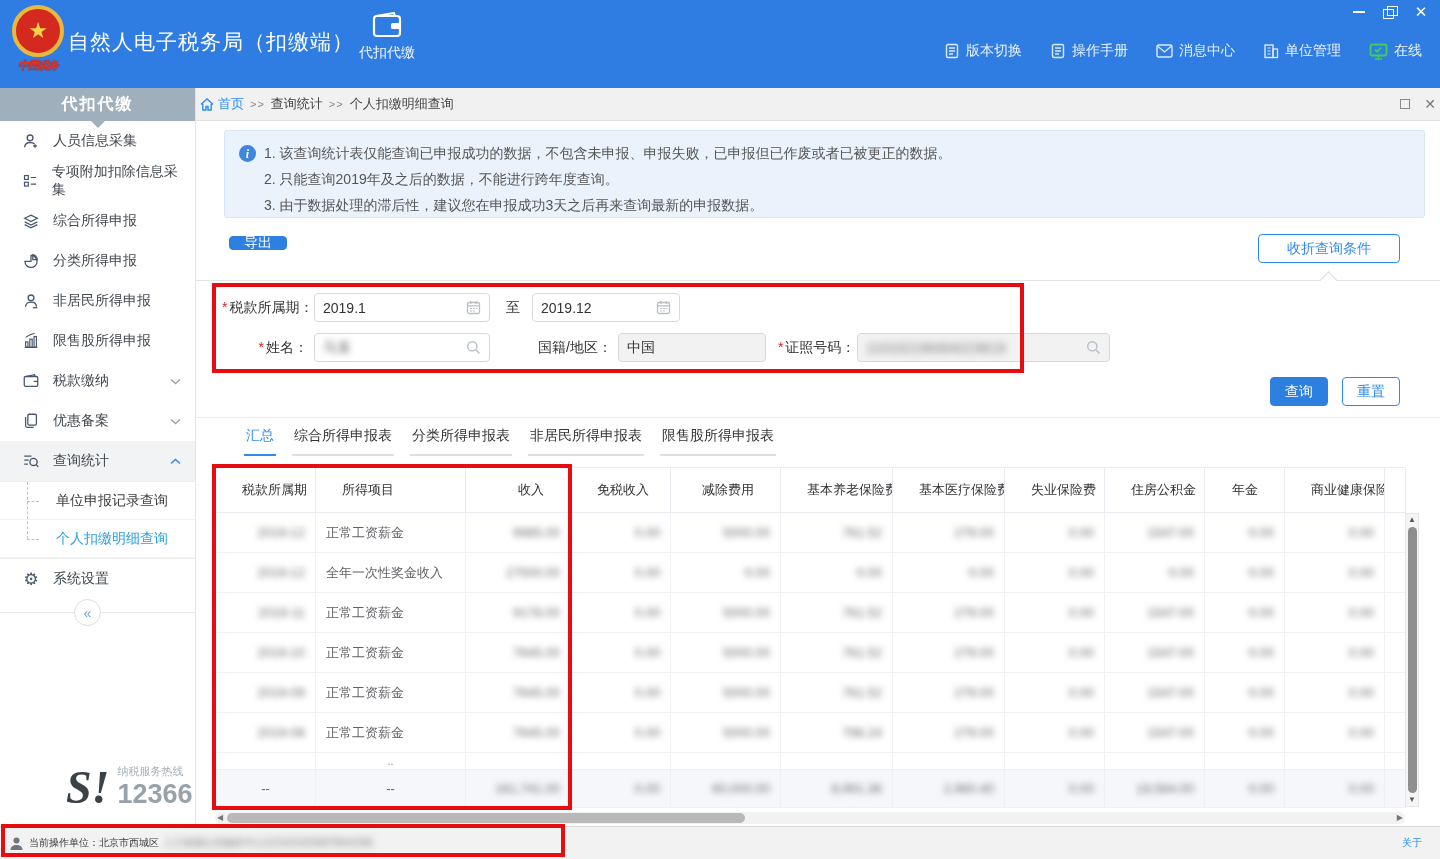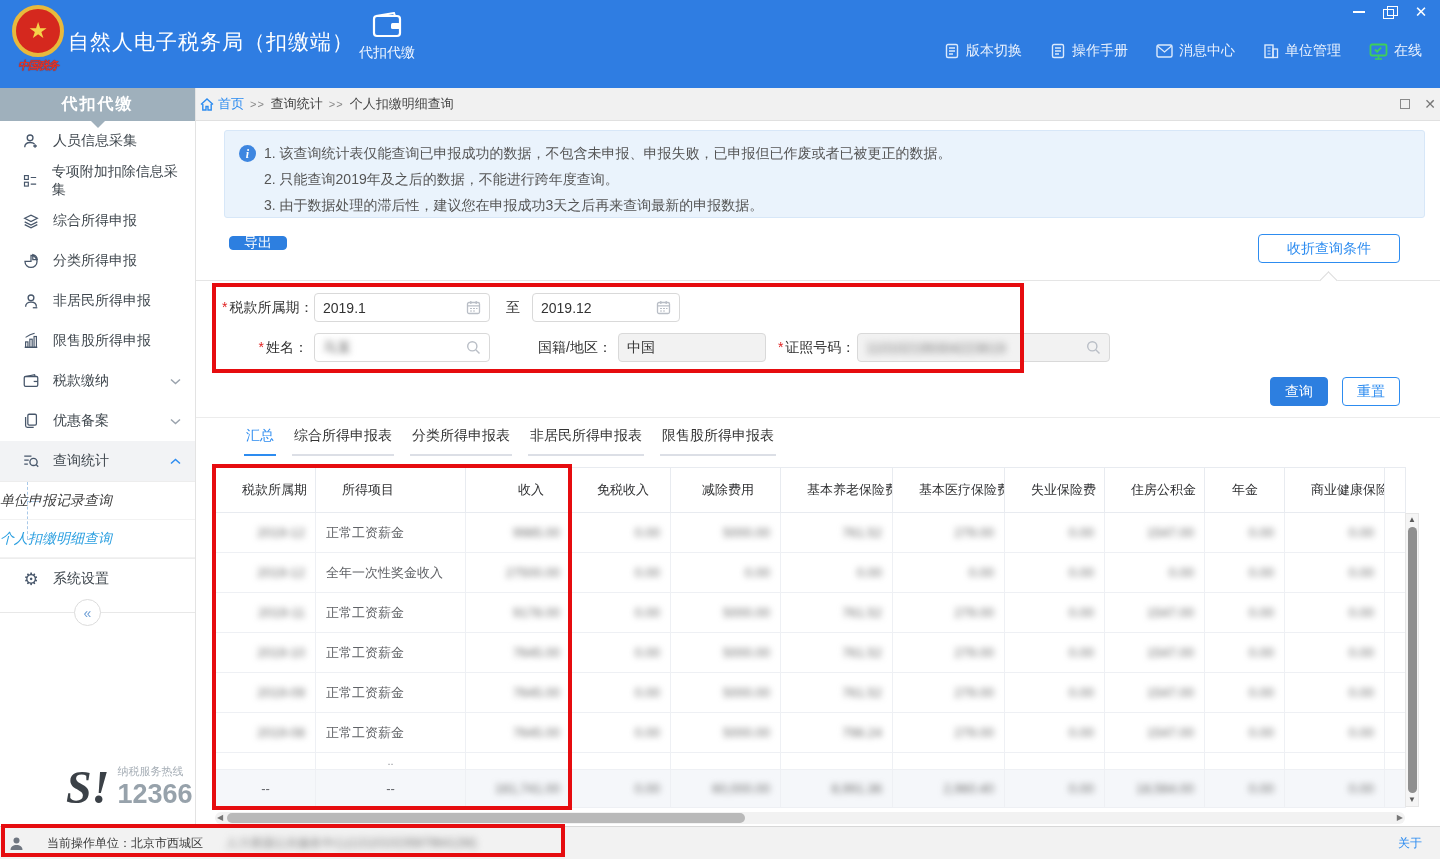--- a/index.html
+++ b/index.html
@@ -32,22 +32,22 @@
   .sb-head { height:33px; background:#9fb0bc; color:#fff; font-size:16px; font-weight:bold;
     display:flex; align-items:center; justify-content:center; letter-spacing:2px; position:relative; }
   .sb-head::after { content:""; position:absolute; left:50%; bottom:-7px; margin-left:-8px;
     border:8px solid transparent; border-top:8px solid #9fb0bc; border-bottom:none; }
   .sb-item { height:40px; display:flex; align-items:center; padding:0 14px 0 22px; gap:13px;
     font-size:14px; color:#40484f; cursor:pointer; position:relative; }
   .sb-item .chev { margin-left:auto; }
   .sb-item.active-section { background:#f2f3f5; }
   .sb-sub { border-top:1px solid #ededed; border-bottom:1px solid #ededed; position:relative; }
   .sb-sub::before { content:""; position:absolute; left:27px; top:0; bottom:19px; border-left:1px dashed #a9c9e9; }
-  .sb-subitem { height:38px; display:flex; align-items:center; font-size:14px;
-    color:#3c3c3c; cursor:pointer; position:relative; border-bottom:1px solid #f2f2f2;font-style:italic; }
+  .sb-subitem { height:38px; display:flex; align-items:center; padding-left:56px; font-size:14px;
+    color:#3c3c3c; cursor:pointer; position:relative; border-bottom:1px solid #f2f2f2; }
   .sb-subitem::before { content:""; position:absolute; left:27px; top:19px; width:12px; border-top:1px dashed #a9c9e9; }
   .sb-subitem.selected { color:#2b9fe0; }
   .sb-collapse { position:absolute; left:0; top:524px; width:100%; height:0; border-top:1px solid #e8e8e8; }
   .sb-collapse .circ { position:absolute; left:74px; top:-14px; width:27px; height:27px; border-radius:50%;
     background:#fff; border:1px solid #dcdcdc; color:#6e9fd6; font-size:14px; display:flex;
     align-items:center; justify-content:center; cursor:pointer; }
   .hotline { position:absolute; left:66px; bottom:18px; display:flex; align-items:flex-end; gap:8px; }
   .hotline-logo { font-family:"Liberation Serif","DejaVu Serif",serif; font-style:italic; font-weight:bold;
     font-size:46px; color:#3b4147; line-height:0.9; }
   .hotline-cap { font-size:11px; color:#a7afb7; margin-bottom:2px; }
@@ -115,21 +115,21 @@
   .vscroll .arr { font-size:8px; color:#5a5a5a; line-height:12px; height:12px; }
   .vscroll .thumb { width:9px; flex:1; margin:1px 0; background:#8f8f8f; border-radius:5px; }
   .hscroll { position:absolute; left:19px; top:691px; width:1190px; height:12px; background:#f2f2f2;
     border-radius:6px; cursor:pointer; }
   .hscroll .thumb { position:absolute; left:12px; top:1px; width:518px; height:10px; background:#b9b9b9; border-radius:5px; }
   .hscroll .arr { position:absolute; top:1px; font-size:8px; color:#777; line-height:10px; }
   .hscroll .arr.l { left:2px; } .hscroll .arr.r { right:2px; }
 
   
   .statusbar { position:absolute; left:0; top:826px; width:1440px; height:33px; background:#f2f2f2;
-    border-top:1px solid #d8d8d8; display:flex; align-items:center; padding:0 9px; gap:23px; font-size:12px; color:#3a3a3a; }
+    border-top:1px solid #d8d8d8; display:flex; align-items:center; padding:0 9px; gap:5px; font-size:10px; color:#3a3a3a; }
   .about-link { position:absolute; right:18px; color:#2d8cf0; cursor:pointer; }
 
   
   .redbox { position:absolute; border:4px solid #e60c0f; z-index:60; pointer-events:none; }
   .redbox-form   { left:212px; top:283px; width:812px; height:90px; }
   .redbox-table  { left:212px; top:464px; width:360px; height:346px; }
   .redbox-status { left:1px;  top:824px; width:564px; height:33px; }
 
   svg { display:block; }
 </style>

